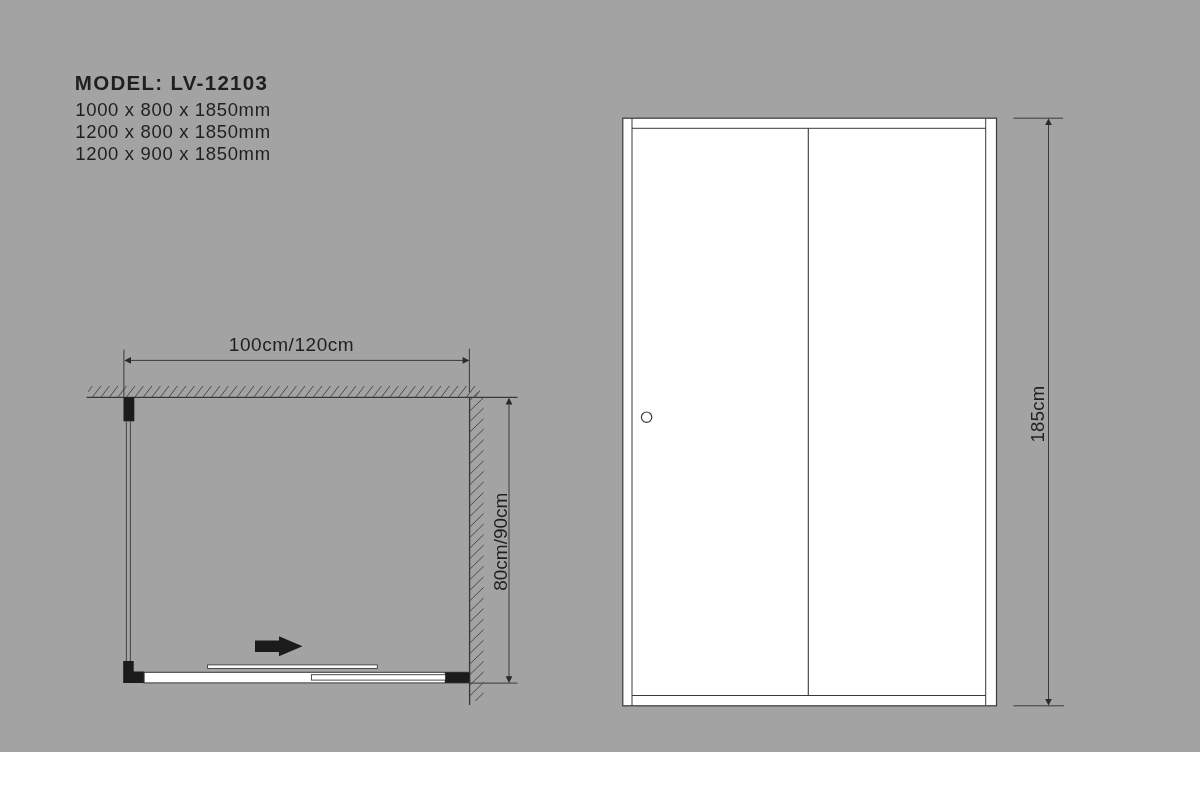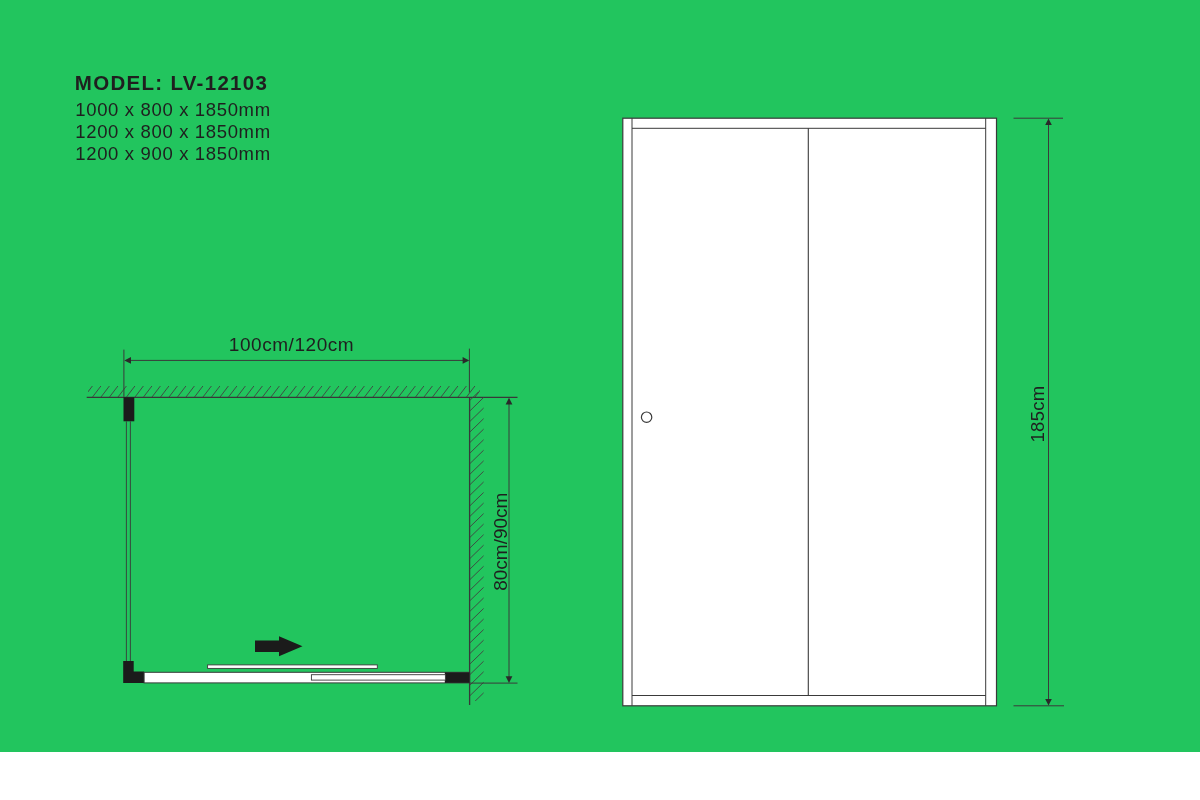--- a/index.html
+++ b/index.html
@@ -1,16 +1,16 @@
 <!DOCTYPE html>
 <html><head>
 <meta charset="utf-8">
 <style>
   html,body{margin:0;padding:0;background:#ffffff;}
-  .page{position:relative;width:1200px;height:752px;background:#22c55e;overflow:hidden;}
+  .page{position:relative;width:1200px;height:752px;background:#a3a3a3;overflow:hidden;}
   text{font-family:"Liberation Sans",sans-serif;fill:#1f1f1f;}
 </style>
 </head>
 <body>
 <div class="page">
 <svg width="1200" height="800" viewBox="0 0 1200 800" xmlns="http://www.w3.org/2000/svg">
   <defs>
     <clipPath id="hatchTop">
           <rect x="88" y="385.8" width="392" height="11.5"></rect>
         </clipPath>

